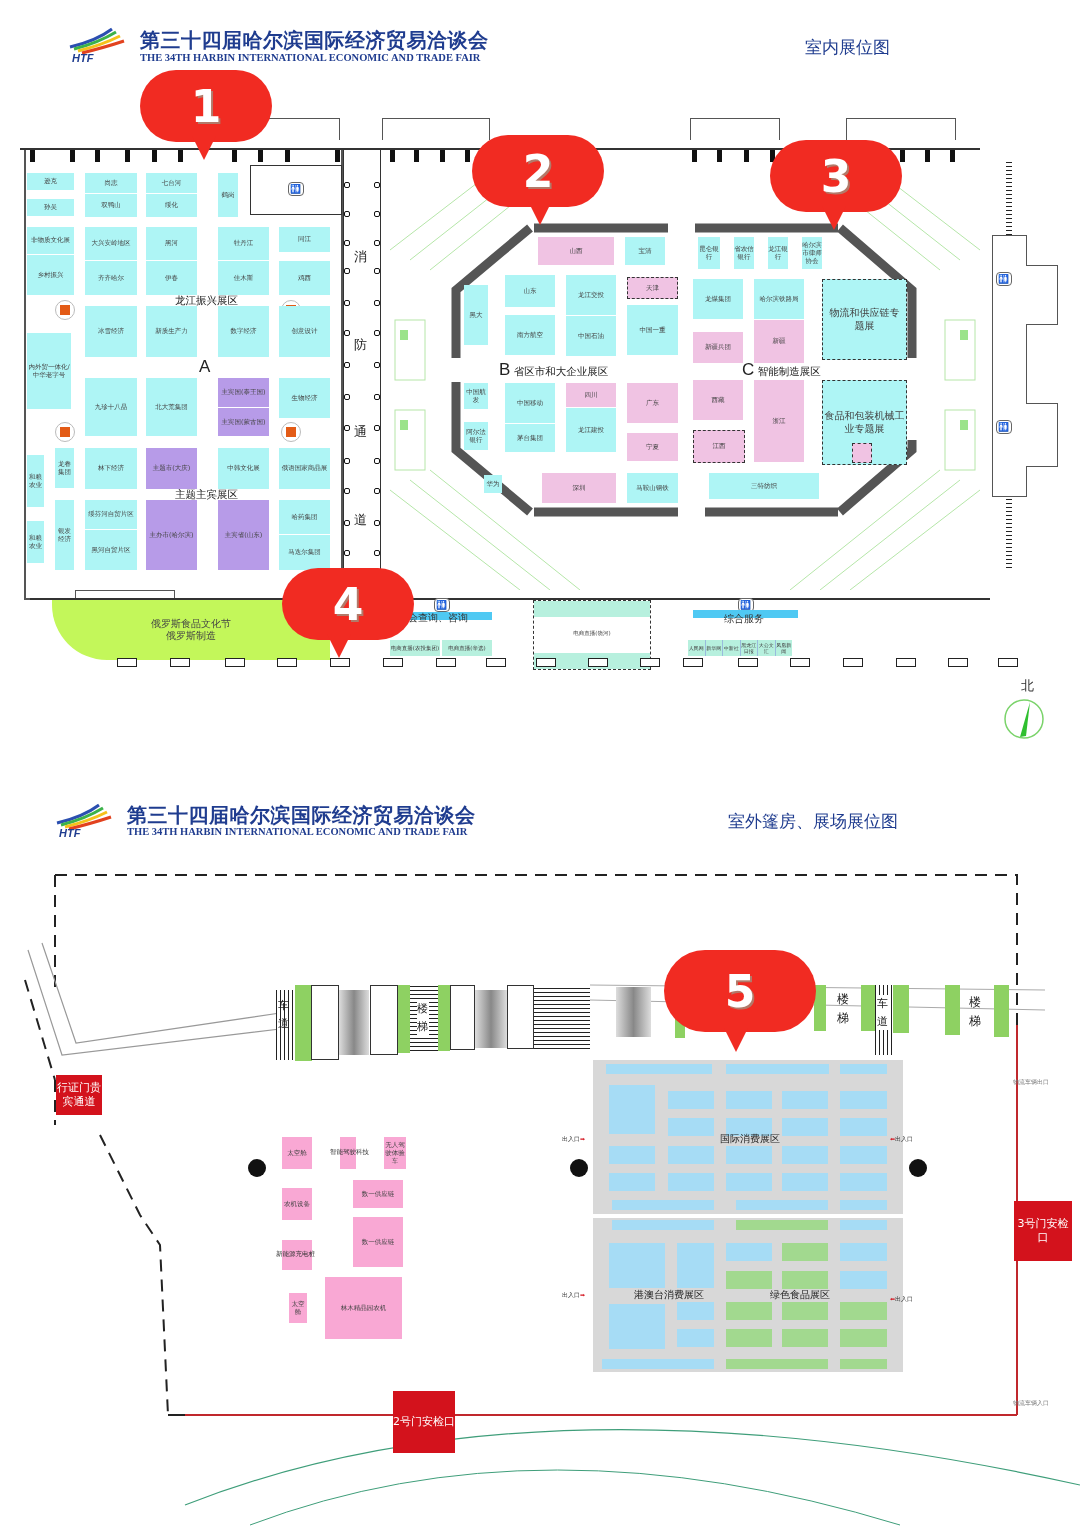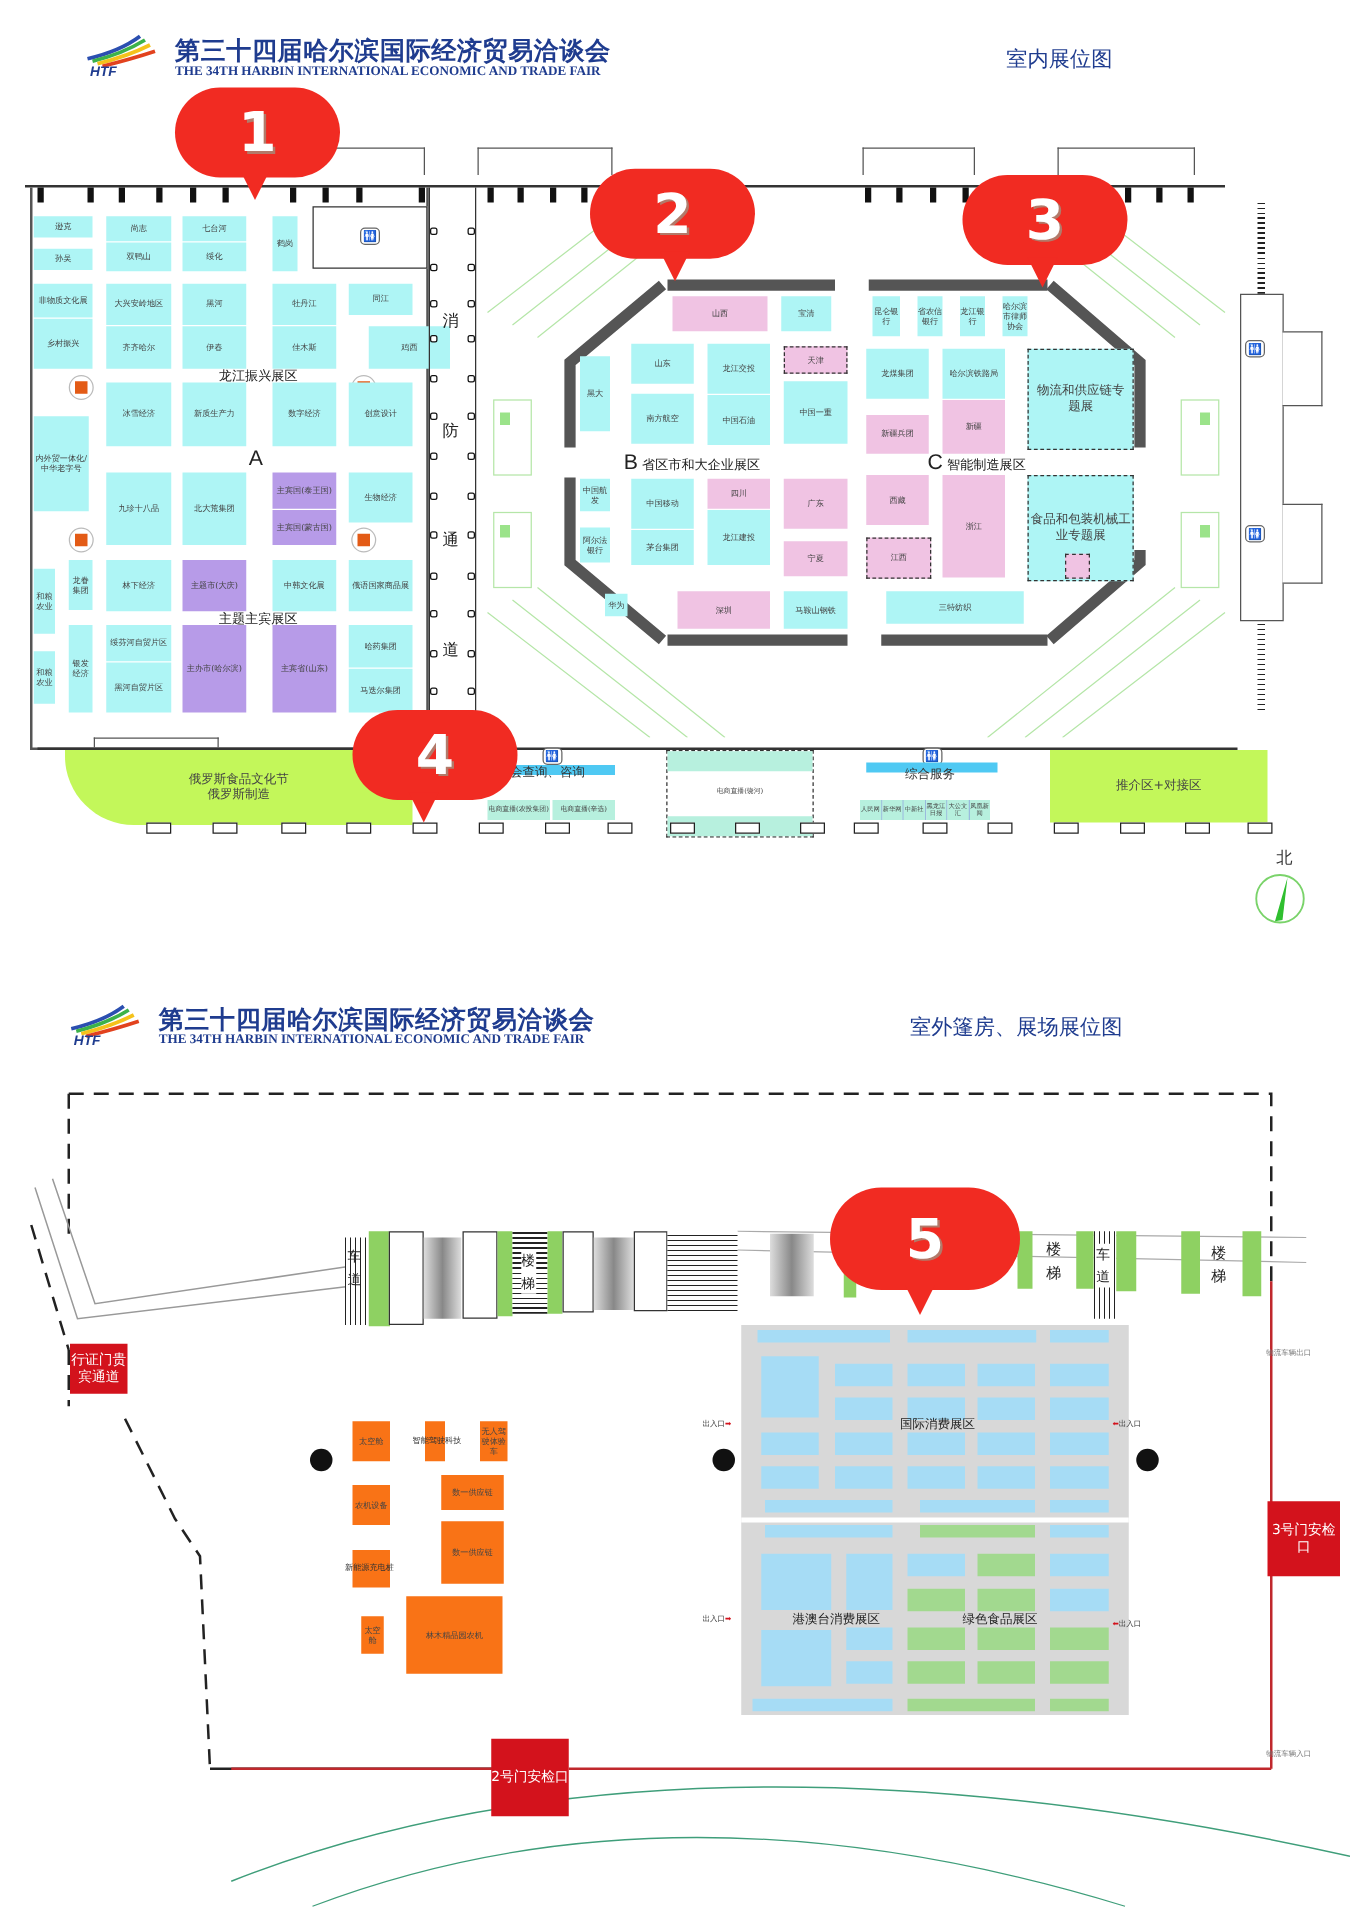--- a/index.html
+++ b/index.html
@@ -10,21 +10,21 @@
   .hdr-sub { font-family: "Liberation Serif", serif; font-weight: bold; color: #1f3c8f; font-size: 10.5px; white-space: nowrap; }
   .hdr-right { color: #1f3c8f; font-size: 17px; white-space: nowrap; }
   .logo-txt { font-family: "Liberation Sans", sans-serif; font-weight: bold; font-style: italic; color: #1f3c8f; font-size: 11px; }
   .booth { position: absolute; display: flex; align-items: center; justify-content: center; text-align: center;
            font-family: "DejaVu Serif", serif; font-size: 6.5px; color: #444; line-height: 1.25; overflow: hidden; }
   .cyan { background: #aef5f5; }
   .pink { background: #f0c3e3; }
   .purple { background: #b79be8; }
   .lime { background: #c3f75a; }
   .mint { background: #b7f0de; }
-  .tan { background: #f97316; }
+  .tan { background: #f9a8d4; }
   .sky { background: #a6dcf5; }
   .green2 { background: #a2d98f; }
   .dashed { border: 1.5px dashed #333; }
   .zone-label { position: absolute; font-size: 10.5px; color: #222; white-space: nowrap; }
   .zone-letter { font-size: 17px; font-family: "Liberation Sans", sans-serif; }
   .callout { position: absolute; width: 132px; height: 72px; background: #f12b22; border-radius: 40px;
              display: flex; align-items: center; justify-content: center; }
   .callout .num { color: #fff; font-family: "DejaVu Sans", sans-serif; font-weight: bold; font-size: 44px;
                   text-shadow: 2px 2px 0 #b27a6a; }
   .callout .tail { position: absolute; width: 0; height: 0; border-left: 12px solid transparent;
@@ -112,21 +112,21 @@
 
   <div class="booth cyan" style="left:27px;top:147px;width:47px;height:27px;">非物质文化展</div>
   <div class="booth cyan" style="left:27px;top:175px;width:47px;height:40px;">乡村振兴</div>
   <div class="booth cyan" style="left:85px;top:147px;width:52px;height:33px;">大兴安岭地区</div>
   <div class="booth cyan" style="left:85px;top:181px;width:52px;height:34px;">齐齐哈尔</div>
   <div class="booth cyan" style="left:146px;top:147px;width:51px;height:33px;">黑河</div>
   <div class="booth cyan" style="left:146px;top:181px;width:51px;height:34px;">伊春</div>
   <div class="booth cyan" style="left:218px;top:147px;width:51px;height:33px;">牡丹江</div>
   <div class="booth cyan" style="left:218px;top:181px;width:51px;height:34px;">佳木斯</div>
   <div class="booth cyan" style="left:279px;top:147px;width:51px;height:25px;">同江</div>
-  <div class="booth cyan" style="left:295px;top:181px;width:65px;height:34px;">鸡西</div>
+  <div class="booth cyan" style="left:279px;top:181px;width:51px;height:34px;">鸡西</div>
 
   <div class="zone-label" style="left:175px;top:214px;">龙江振兴展区</div>
 
   <div class="circle-bollard" style="left:55px;top:220px;">
       <span></span>
     </div>
   <div class="circle-bollard" style="left:281px;top:220px;">
       <span></span>
     </div>
 
@@ -315,21 +315,20 @@
   <div class="abs" style="left:724px;top:532px;font-size:10px;">综合服务</div>
   <div class="abs" style="left:688px;top:560px;width:104px;height:16px;display:flex;">
     <div class="booth mint" style="position:relative;flex:1;height:16px;font-size:5px;border-right:1px solid #9bd;">人民网</div>
     <div class="booth mint" style="position:relative;flex:1;height:16px;font-size:5px;border-right:1px solid #9bd;">新华网</div>
     <div class="booth mint" style="position:relative;flex:1;height:16px;font-size:5px;border-right:1px solid #9bd;">中新社</div>
     <div class="booth mint" style="position:relative;flex:1;height:16px;font-size:5px;border-right:1px solid #9bd;">黑龙江日报</div>
     <div class="booth mint" style="position:relative;flex:1;height:16px;font-size:5px;border-right:1px solid #9bd;">大公文汇</div>
     <div class="booth mint" style="position:relative;flex:1;height:16px;font-size:5px;">凤凰新闻</div>
   </div>
 
-  <div class="booth lime" style="left:840px;top:520px;width:174px;height:58px;font-size:10px;font-family:'DejaVu Sans',sans-serif;">推介区+对接区</div>
 
   <div class="door-mark" style="left:117px;top:578px;"></div>
   <div class="door-mark" style="left:170px;top:578px;"></div>
   <div class="door-mark" style="left:225px;top:578px;"></div>
   <div class="door-mark" style="left:277px;top:578px;"></div>
   <div class="door-mark" style="left:330px;top:578px;"></div>
   <div class="door-mark" style="left:383px;top:578px;"></div>
   <div class="door-mark" style="left:436px;top:578px;"></div>
   <div class="door-mark" style="left:486px;top:578px;"></div>
   <div class="door-mark" style="left:536px;top:578px;"></div>

